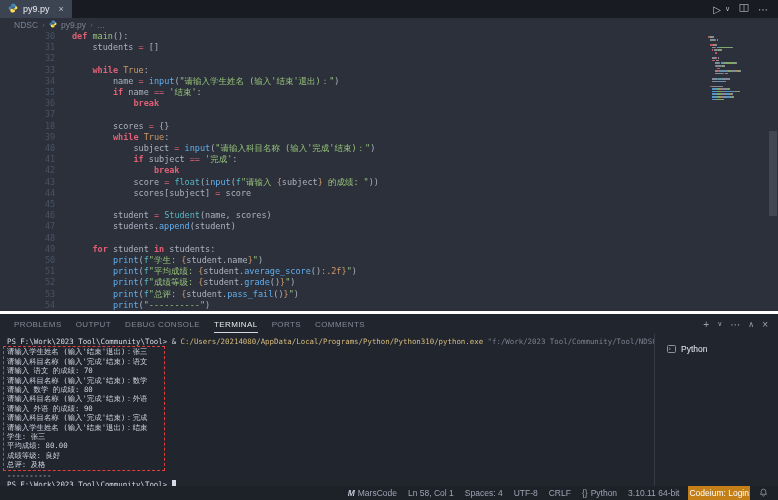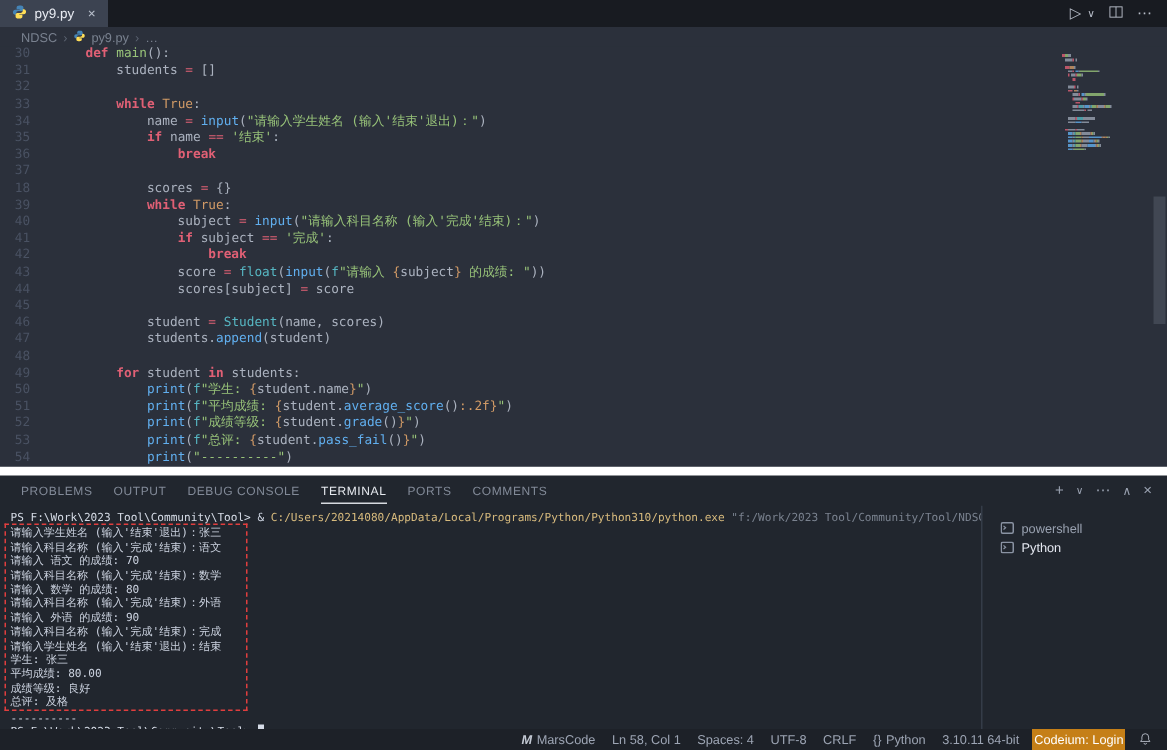--- a/index.html
+++ b/index.html
@@ -17,36 +17,36 @@
   .tab-actions .sm { font-size:7px; margin-left:-5px; }
 
   
   .breadcrumb { height:13px; background:#2b303b; display:flex; align-items:center; gap:4px;
     padding-left:14px; color:#79818f; font-size:8.5px; flex:none; }
   .breadcrumb .sep { color:#5c6472; }
 
   
   .editor { flex:1; position:relative; overflow:hidden; background:#2b303b; display:flex;
     font-family:"DejaVu Sans Mono", monospace; font-size:8.5px; line-height:11.2px; }
-  .gutter { width:40px; flex:none; text-align:center; color:#4a5263; padding-right:10px; }
+  .gutter { width:40px; flex:none; text-align:left; color:#4a5263; padding-right:10px;padding-left:45px; }
   .code { white-space:pre; color:#abb2bf; }
   .code .row { padding-left:17px; }
   .t-kw { color:#e06075;font-weight:bold; } .t-op { color:#e06075; }
   .t-fn { color:#61afef; } .t-g { color:#98c379; } .t-str { color:#98c379; }
   .t-num { color:#d19a66; } .t-cls { color:#56b6c2; } .t-br { color:#d19a66; } .t-d { color:#abb2bf; }
 
   .minimap { position:absolute; top:2px; right:14px; width:56px; }
   .mm-row { height:1.6px; margin-bottom:1px; white-space:nowrap; font-size:0; }
   .mm-row span { display:inline-block; height:1.6px; opacity:.8; }
   .scrollbar { position:absolute; top:0; right:0; width:10px; height:100%; }
   .scrollbar .thumb { position:absolute; top:100px; left:1px; width:8px; height:85px;
     background:rgba(130,140,155,.25); }
 
   
-  .panel { height:175px; flex:none; background:#21262e; border-top:6px solid #ffffff;
+  .panel { height:175px; flex:none; background:#21262e; border-top:3px solid #ffffff;
     display:flex; flex-direction:column; }
   .panel-header { height:20px; flex:none; display:flex; align-items:center; padding:0 10px 0 14px; }
   .panel-tabs { display:flex; gap:14px; }
   .ptab { font-size:8px; letter-spacing:.4px; color:#828a98; cursor:pointer; padding:4px 0 3px; }
   .ptab.active { color:#e6e9ef; border-bottom:1px solid #d7dae0; }
   .panel-actions { margin-left:auto; display:flex; gap:8px; color:#9aa2b1; font-size:10px;
     align-items:center; }
   .panel-actions span { cursor:pointer; }
   .panel-body { flex:1; display:flex; overflow:hidden; }
 
@@ -187,27 +187,20 @@
         <span>+</span>
         <span style="font-size:7px">∨</span>
         <span>⋯</span>
         <span style="font-size:8px">∧</span>
         <span>×</span>
       </div>
     </div>
     <div class="panel-body">
       <div class="terminal" id="terminal"><div><span class="tl-p">PS F:\Work\2023 Tool\Community\Tool&gt; </span><span class="tl-d">&amp; </span><span class="tl-y">C:/Users/20214080/AppData/Local/Programs/Python/Python310/python.exe</span><span class="tl-q"> "f:/Work/2023 Tool/Community/Tool/NDSC/py9.py"</span></div><div class="annotation-box"><div><span class="tl-d">请输入学生姓名 (输入'结束'退出)：张三</span></div><div><span class="tl-d">请输入科目名称 (输入'完成'结束)：语文</span></div><div><span class="tl-d">请输入 语文 的成绩: 70</span></div><div><span class="tl-d">请输入科目名称 (输入'完成'结束)：数学</span></div><div><span class="tl-d">请输入 数学 的成绩: 80</span></div><div><span class="tl-d">请输入科目名称 (输入'完成'结束)：外语</span></div><div><span class="tl-d">请输入 外语 的成绩: 90</span></div><div><span class="tl-d">请输入科目名称 (输入'完成'结束)：完成</span></div><div><span class="tl-d">请输入学生姓名 (输入'结束'退出)：结束</span></div><div><span class="tl-d">学生: 张三</span></div><div><span class="tl-d">平均成绩: 80.00</span></div><div><span class="tl-d">成绩等级: 良好</span></div><div><span class="tl-d">总评: 及格</span></div></div><div><span class="tl-d">----------</span></div><div><span class="tl-p">PS F:\Work\2023 Tool\Community\Tool&gt; </span><span class="cursor"></span></div></div>
       <div class="term-sidebar" id="term-sidebar">
-          <div class="term-item">
-            <svg width="9" height="8" viewBox="0 0 9 8">
-              <rect x="0.5" y="0.5" width="8" height="7" rx="1" fill="none" stroke="#8a93a3"></rect>
-              <path d="M2 2.6l1.4 1.2L2 5" fill="none" stroke="#8a93a3" stroke-width="0.8"></path>
-            </svg>
-            <span>powershell</span>
-          </div>
           <div class="term-item active">
             <svg width="9" height="8" viewBox="0 0 9 8">
               <rect x="0.5" y="0.5" width="8" height="7" rx="1" fill="none" stroke="#8a93a3"></rect>
               <path d="M2 2.6l1.4 1.2L2 5" fill="none" stroke="#8a93a3" stroke-width="0.8"></path>
             </svg>
             <span>Python</span>
           </div>
         </div>
     </div>
   </div>

